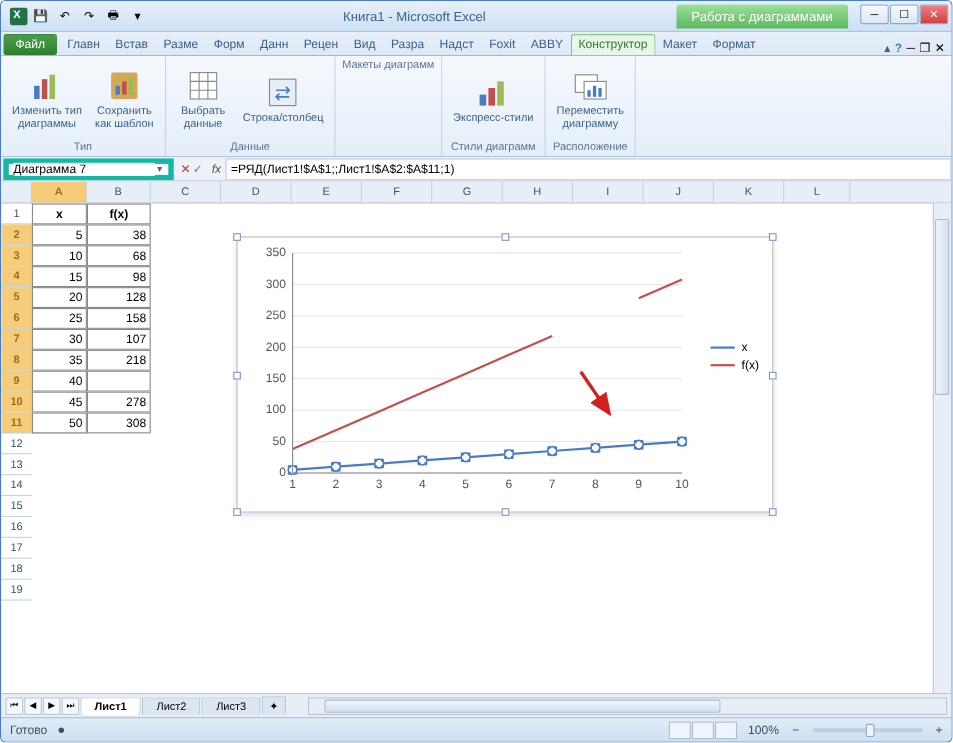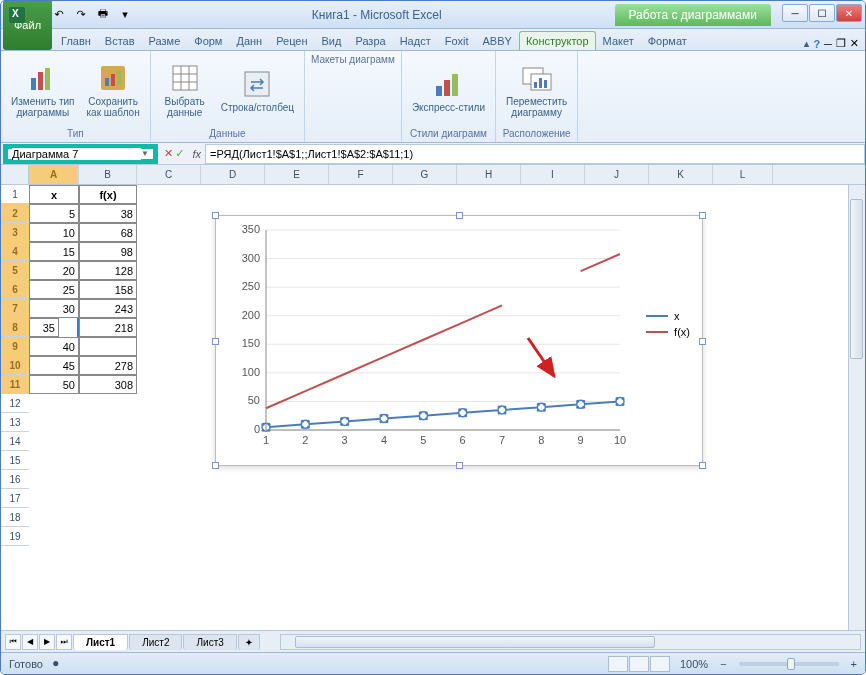--- a/index.html
+++ b/index.html
@@ -10,21 +10,21 @@
 .excel-icon{width:16px;height:16px;background:#217346;border-radius:2px;position:relative}
 .excel-icon::after{content:'X';color:#fff;font-size:10px;font-weight:bold;position:absolute;left:3px;top:1px}
 .qat-btn{width:20px;height:20px;display:flex;align-items:center;justify-content:center;cursor:pointer;border-radius:2px}
 .title-text{flex:1;text-align:center;color:#3b628b;font-size:12px}
 .context-tab{background:linear-gradient(#9ce09c,#5cb85c);color:#fff;padding:4px 14px;border-radius:3px 3px 0 0;font-size:12px;margin-right:90px}
 .win-controls{display:flex;gap:1px;position:absolute;right:4px;top:4px}
 .win-btn{width:26px;height:18px;border:1px solid #8aa8ce;background:linear-gradient(#f5f9fd,#dce8f5);border-radius:2px;display:flex;align-items:center;justify-content:center;font-size:10px;cursor:pointer}
 .win-btn.close{background:linear-gradient(#f08080,#d04040);color:#fff}
 .ribbon-tabs{height:22px;background:linear-gradient(#e8f0fa,#dde8f5);display:flex;align-items:flex-end;padding-left:2px;border-bottom:1px solid #9db8d8}
 .tab{padding:3px 6px;font-size:11px;color:#3b628b;cursor:pointer;border:1px solid transparent;border-bottom:none}
-.tab.file{background:linear-gradient(#4a9e4a,#2e7d2e);color:#fff;border-radius:3px;padding:19px 10px;margin-right:2px}
+.tab.file{background:linear-gradient(#4a9e4a,#2e7d2e);color:#fff;border-radius:3px;padding:3px 10px;margin-right:2px}
 .tab.active{background:#f0f5fb;border-color:#9db8d8;border-radius:3px 3px 0 0}
 .tab.chart-active{background:#e8f5e8;border-color:#7bc47b;color:#2e7d2e}
 .help-icons{margin-left:auto;display:flex;gap:4px;padding-right:6px;align-items:center}
 .ribbon{height:92px;background:linear-gradient(#f5f9fe,#e5eef8);border-bottom:1px solid #9db8d8;display:flex}
 .ribbon-group{border-right:1px solid #c5d5e8;padding:2px 6px;display:flex;flex-direction:column}
 .group-content{flex:1;display:flex;align-items:center;gap:4px;justify-content:center}
 .group-label{text-align:center;font-size:10px;color:#5a7399;padding:1px 0}
 .big-btn{display:flex;flex-direction:column;align-items:center;padding:2px 4px;cursor:pointer;border-radius:3px;text-align:center;min-width:56px}
 .big-btn .icon{width:32px;height:32px;margin-bottom:2px}
 .big-btn .label{font-size:10px;color:#3b628b;line-height:1.1}
@@ -266,22 +266,22 @@
           <div class="cell data" style="left: 50px; top: 19px; width: 58px;">38</div>
           <div class="cell data" style="left: 0px; top: 38px; width: 50px;">10</div>
           <div class="cell data" style="left: 50px; top: 38px; width: 58px;">68</div>
           <div class="cell data" style="left: 0px; top: 57px; width: 50px;">15</div>
           <div class="cell data" style="left: 50px; top: 57px; width: 58px;">98</div>
           <div class="cell data" style="left: 0px; top: 76px; width: 50px;">20</div>
           <div class="cell data" style="left: 50px; top: 76px; width: 58px;">128</div>
           <div class="cell data" style="left: 0px; top: 95px; width: 50px;">25</div>
           <div class="cell data" style="left: 50px; top: 95px; width: 58px;">158</div>
           <div class="cell data" style="left: 0px; top: 114px; width: 50px;">30</div>
-          <div class="cell data" style="left: 50px; top: 114px; width: 58px;">243</div>
-          <div class="cell data" style="left: 0px; top: 133px; width: 30px;">35</div>
+          <div class="cell data" style="left: 50px; top: 114px; width: 58px;">107</div>
+          <div class="cell data" style="left: 0px; top: 133px; width: 50px;">35</div>
           <div class="cell data" style="left: 50px; top: 133px; width: 58px;">218</div>
           <div class="cell data" style="left: 0px; top: 152px; width: 50px;">40</div>
           <div class="cell data" style="left: 50px; top: 152px; width: 58px;"></div>
           <div class="cell data" style="left: 0px; top: 171px; width: 50px;">45</div>
           <div class="cell data" style="left: 50px; top: 171px; width: 58px;">278</div>
           <div class="cell data" style="left: 0px; top: 190px; width: 50px;">50</div>
           <div class="cell data" style="left: 50px; top: 190px; width: 58px;">308</div>
         </div>
 
       <div class="chart-container">

